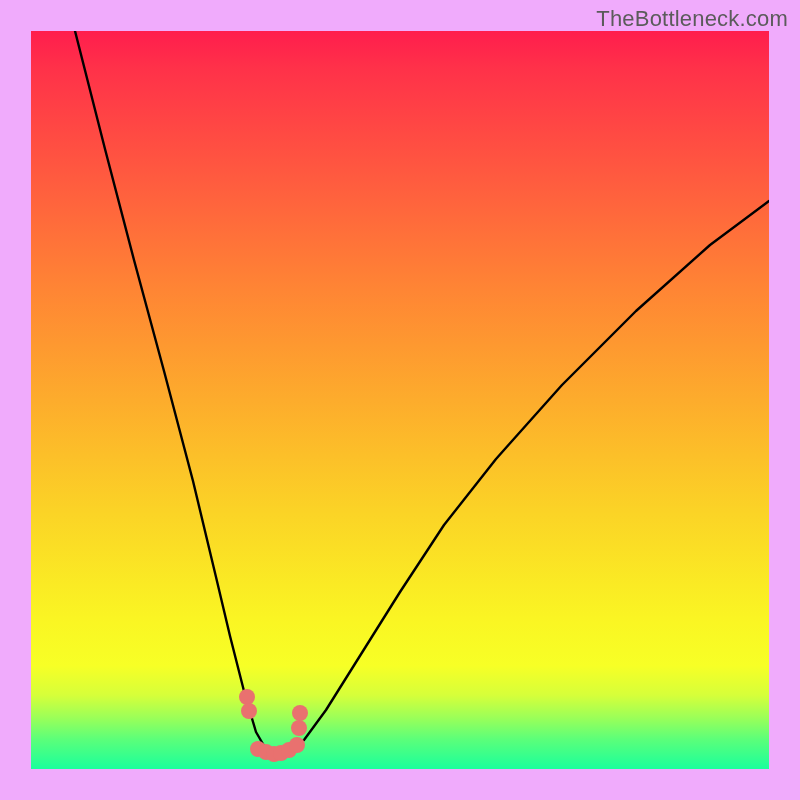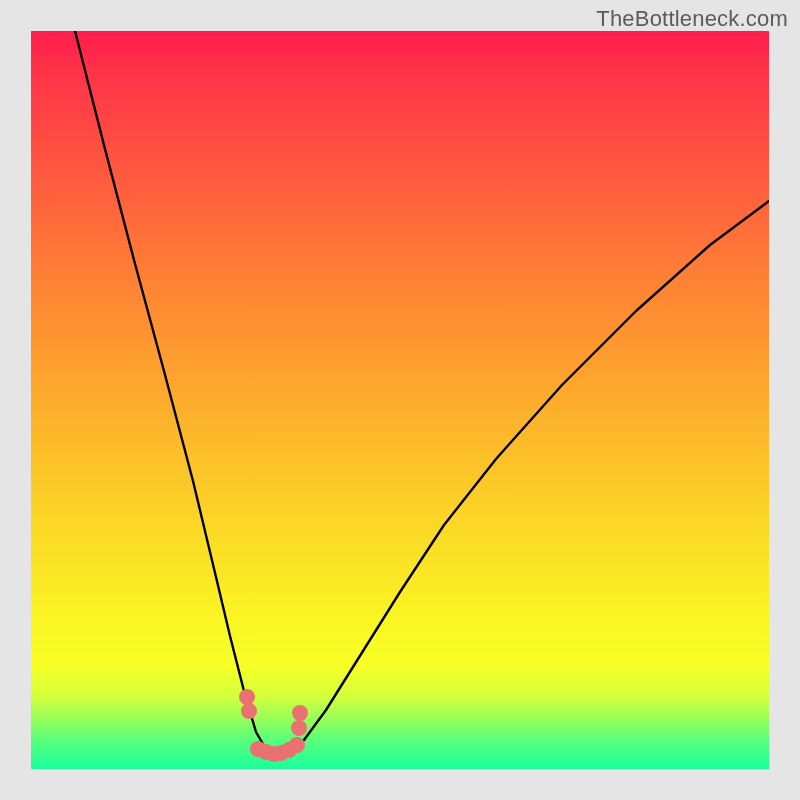--- a/index.html
+++ b/index.html
@@ -10,21 +10,21 @@
     background: #000;
     overflow: hidden;
     font-family: Arial, Helvetica, sans-serif;
   }
   .frame {
     position: absolute;
     left: 0;
     top: 0;
     width: 800px;
     height: 800px;
-    background: #e5e5e5;
+    background: #f0abfc;
     text-align: center;
   }
   .plot {
     position: absolute;
     left: 31px;
     top: 31px;
     width: 738px;
     height: 738px;
     
     background: linear-gradient(

